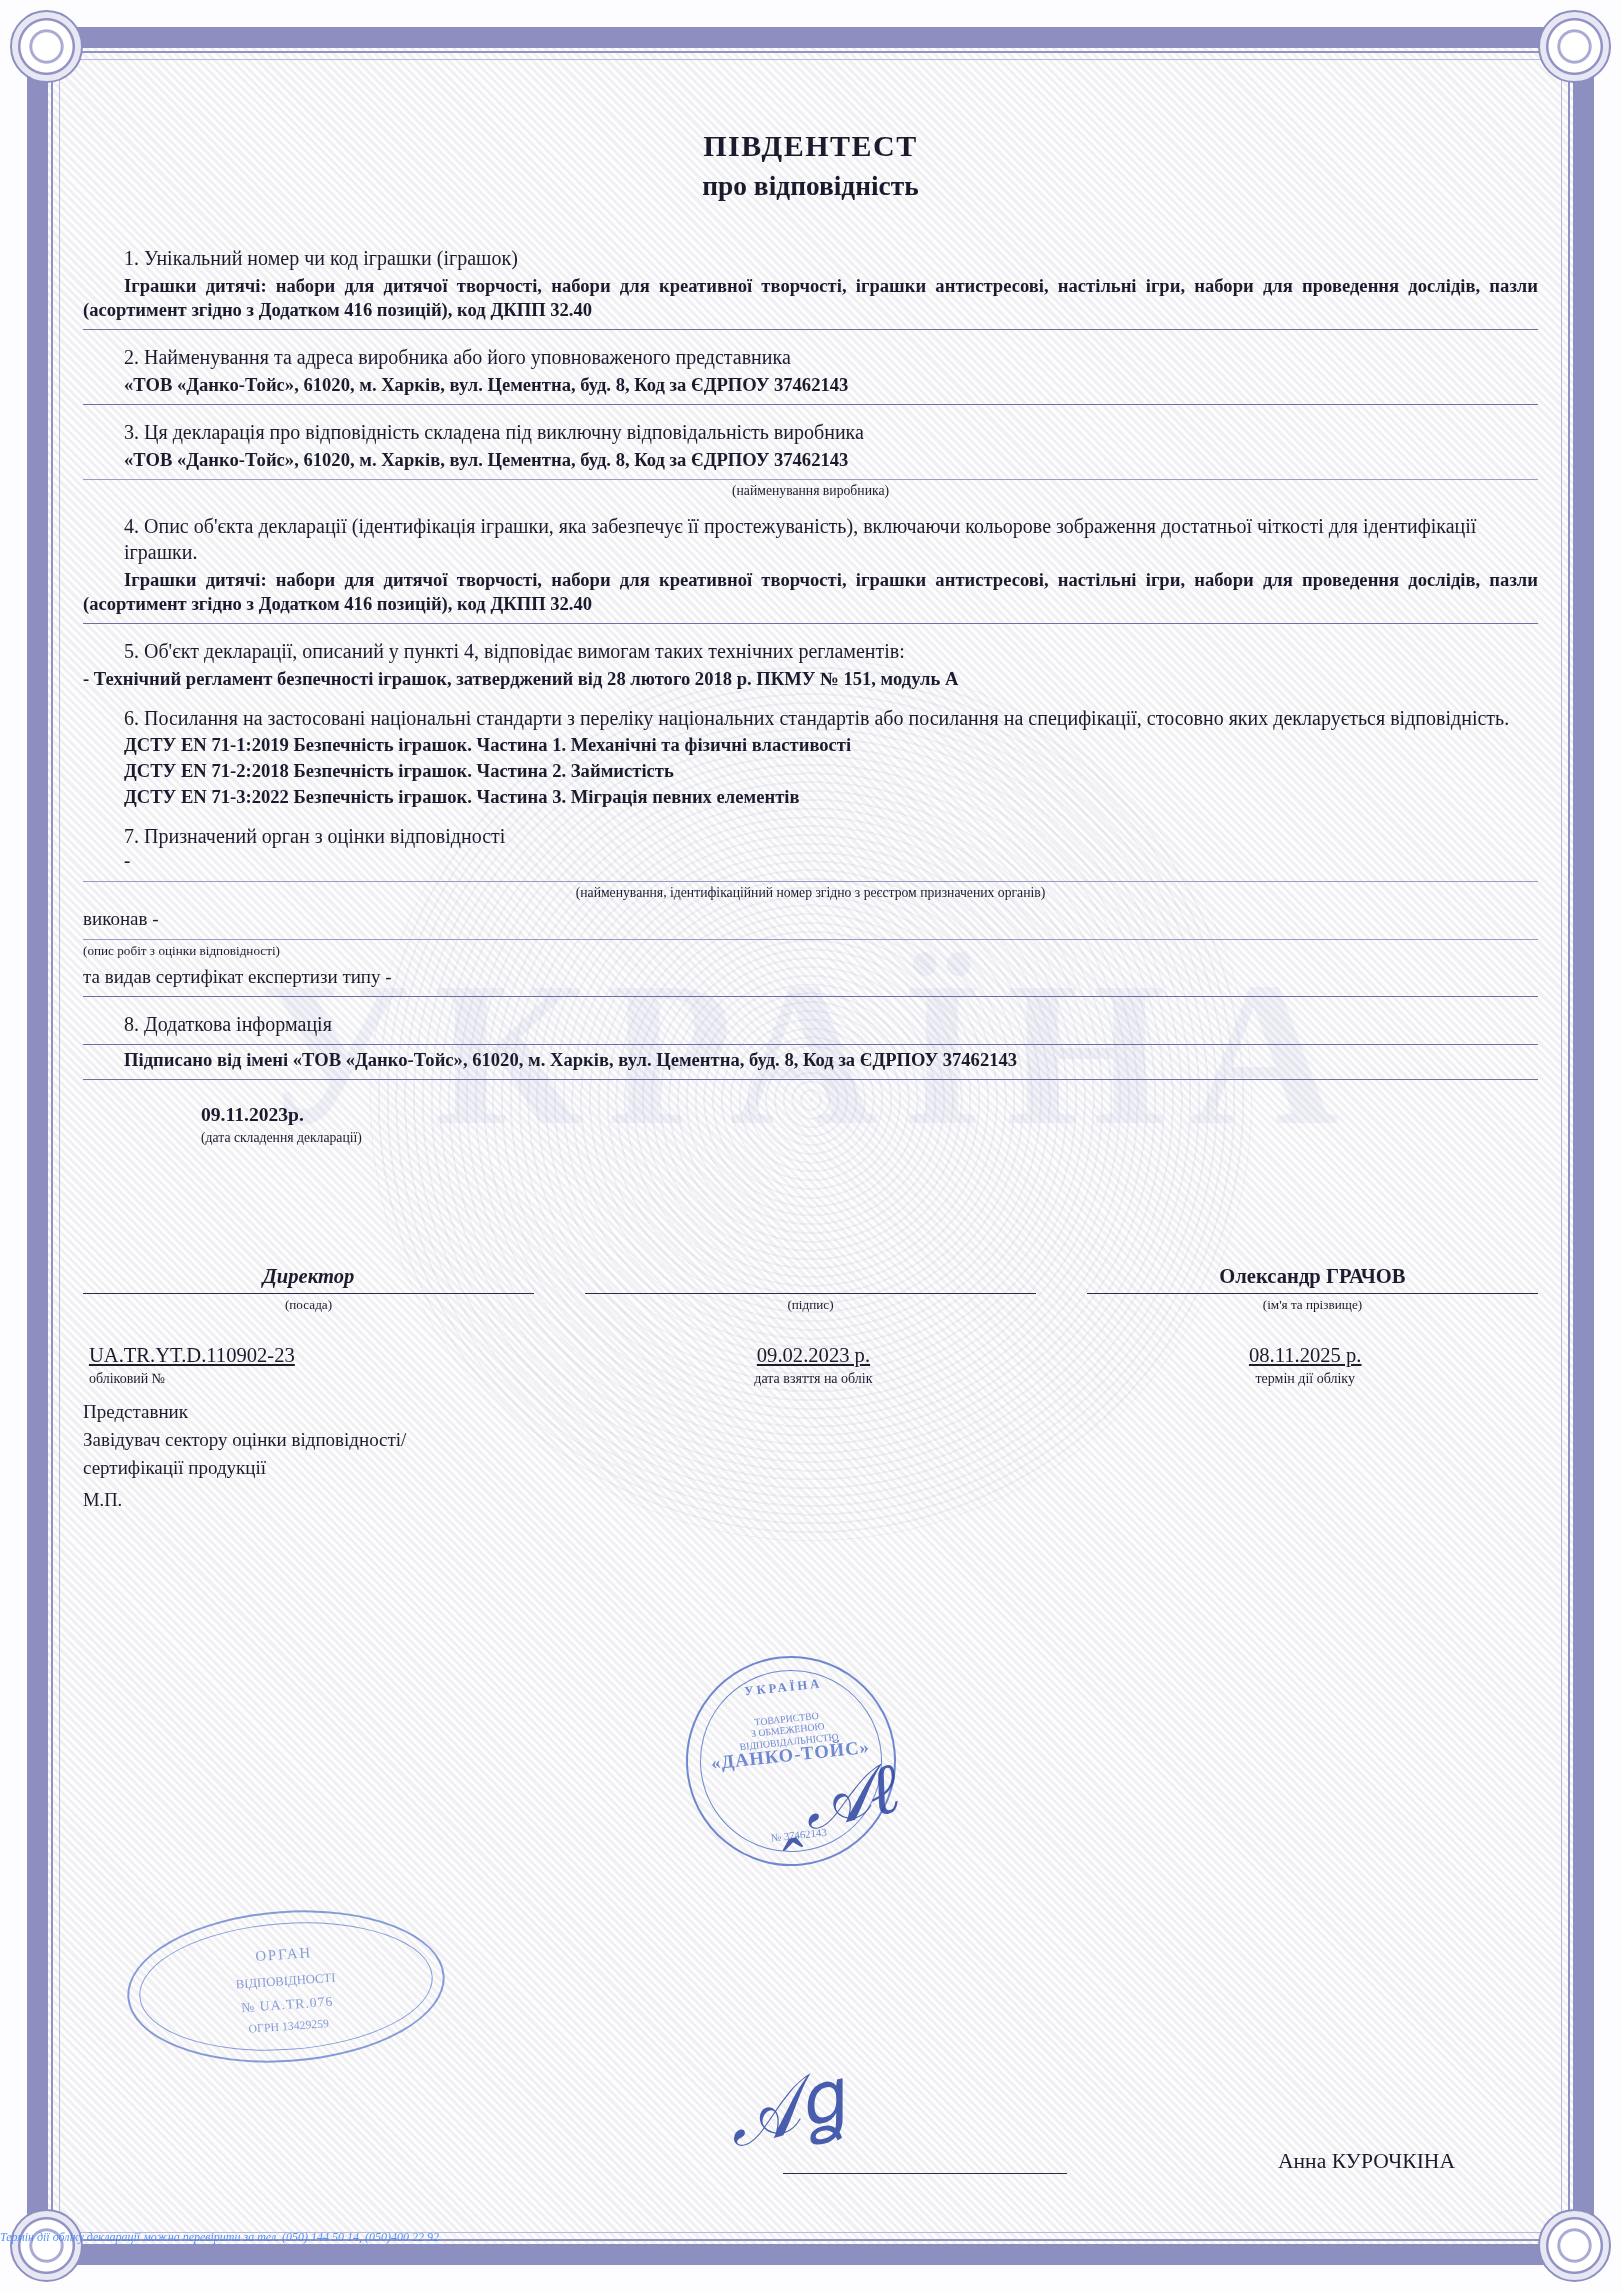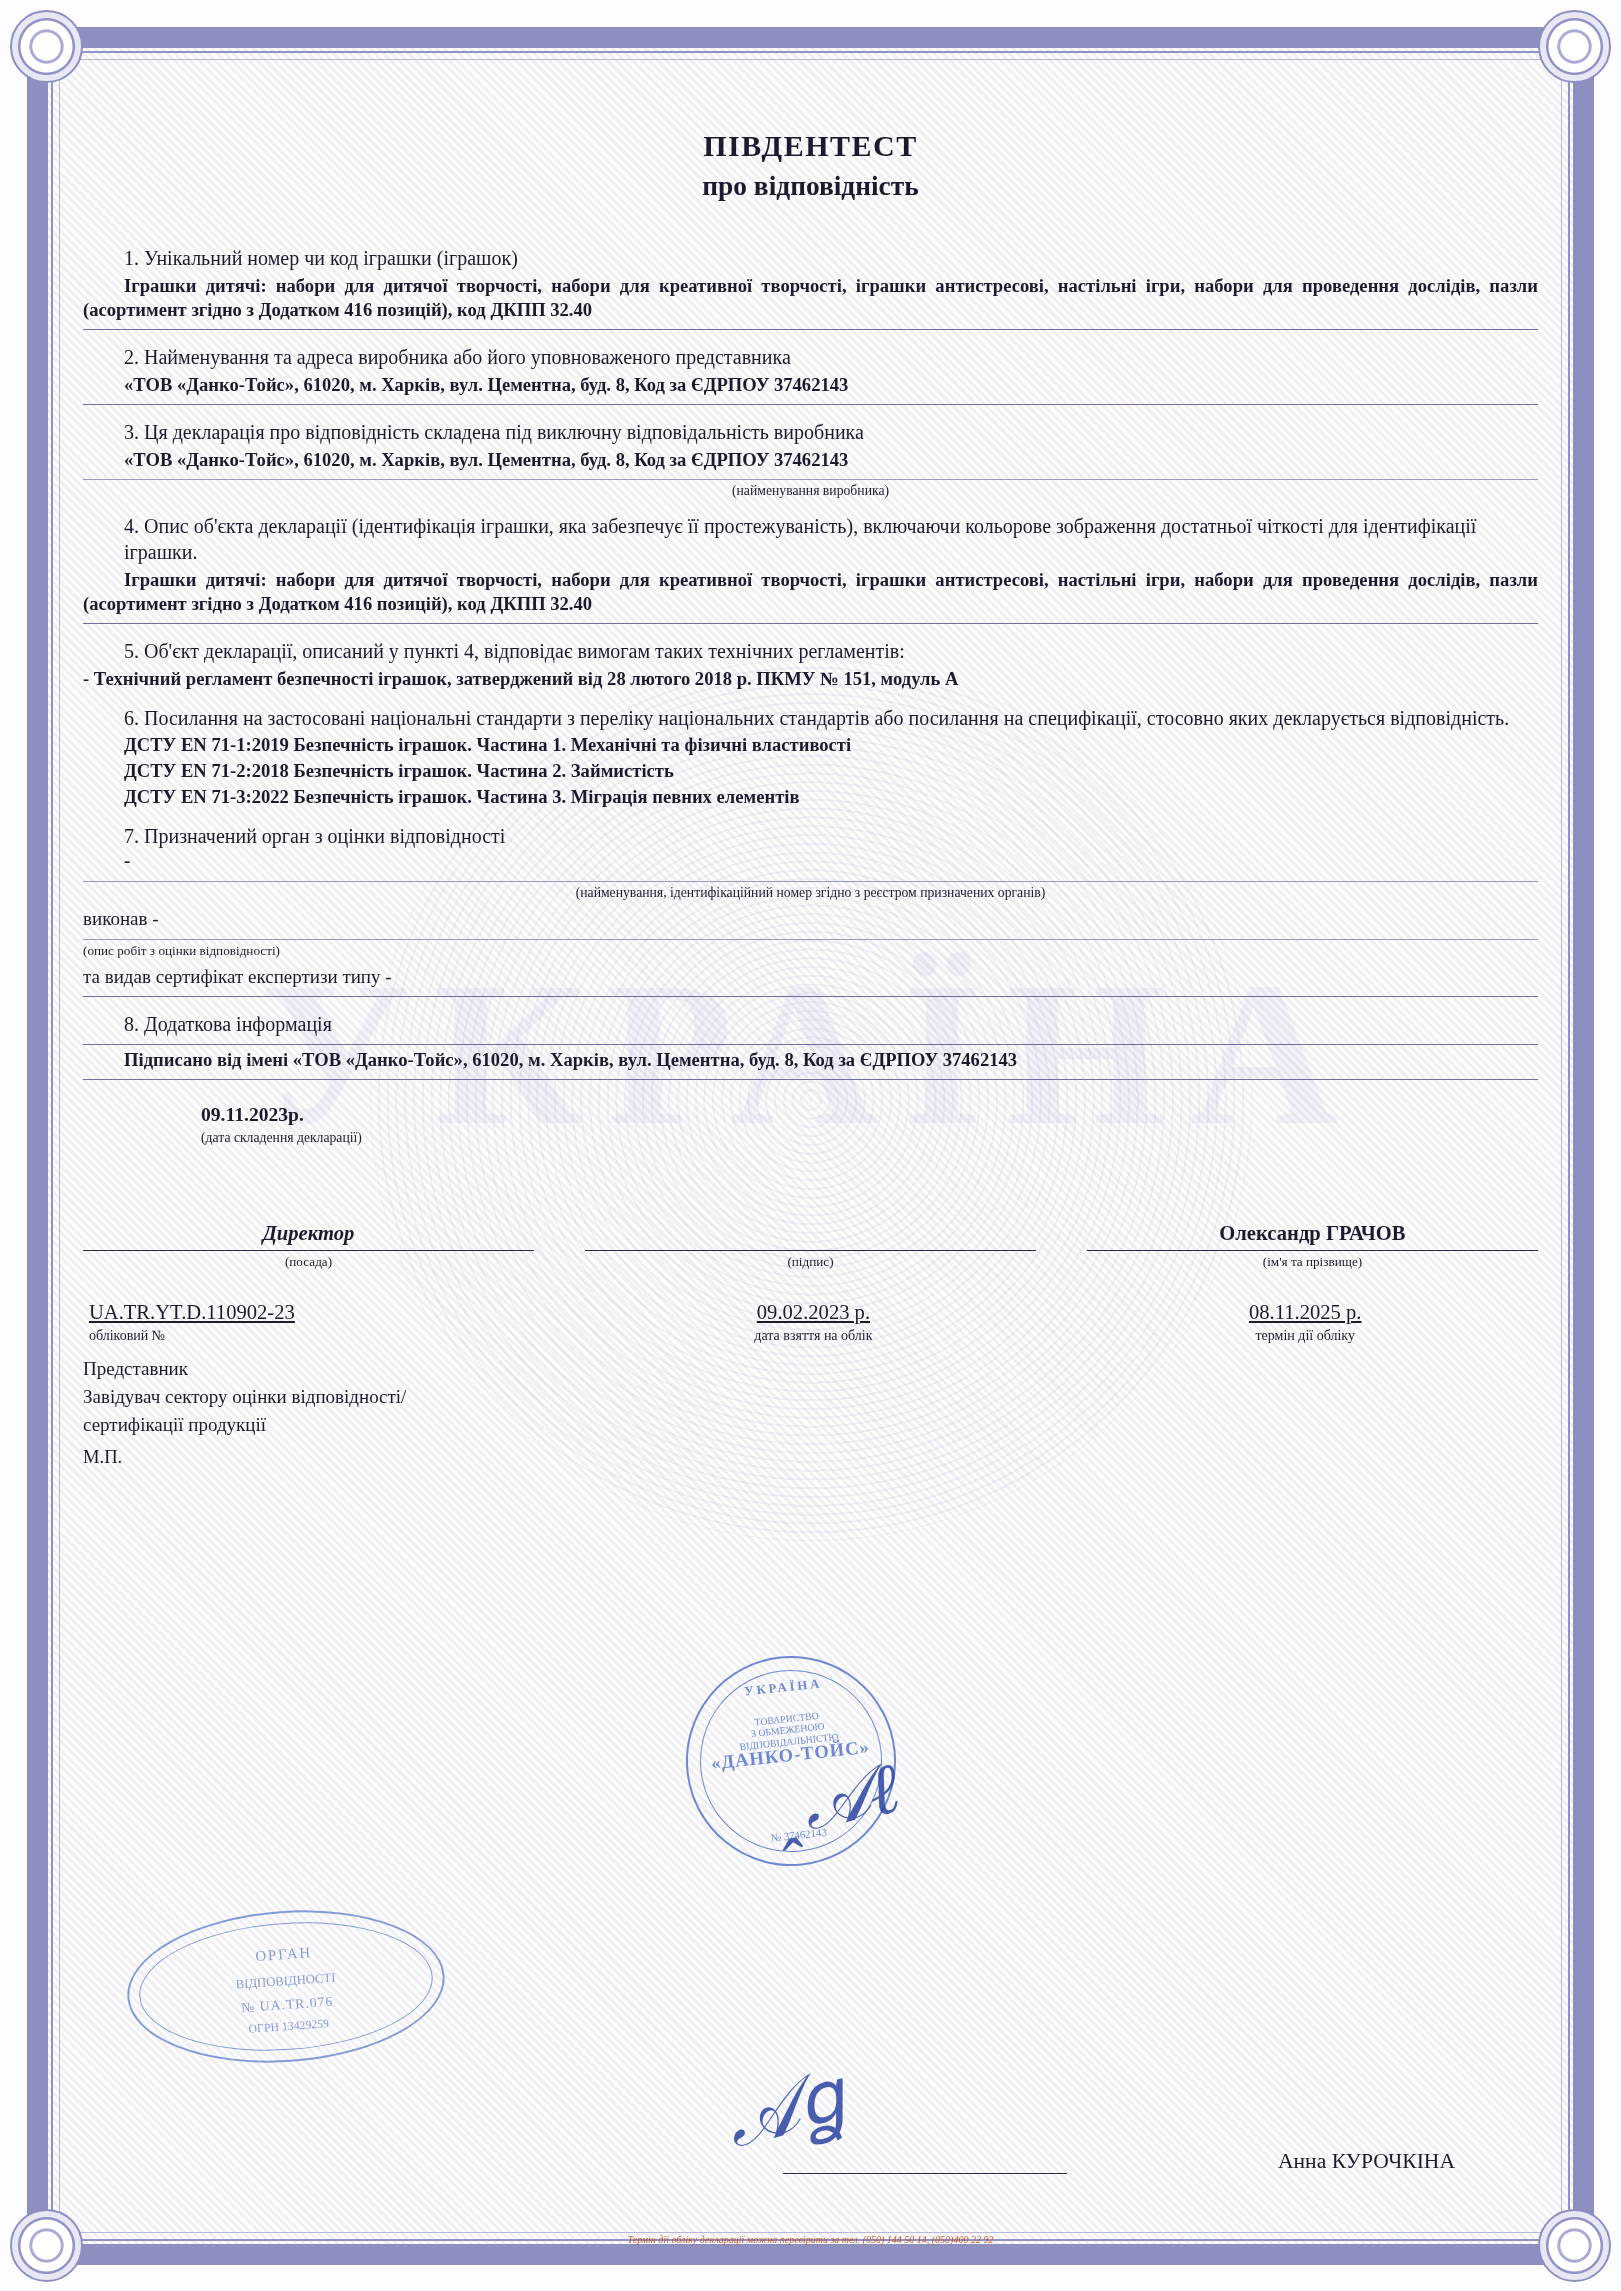--- a/index.html
+++ b/index.html
@@ -165,21 +165,21 @@
   }
   .date-caption {
     font-size: 13.7px;
     margin-top: 2px;
   }
 
   .sign-row {
     display: flex;
     align-items: flex-end;
     justify-content: space-between;
-    margin-top: 73px;
+    margin-top: 116px;
   }
   .sign-col {
     width: 31%;
     text-align: center;
   }
   .sign-col .val {
     font-weight: bold;
     font-size: 20.6px;
     font-style: italic;
     padding-bottom: 2.9px;
@@ -240,24 +240,24 @@
   .bottom-sign .name {
     font-size: 21.6px;
     width: 323px;
     text-align: center;
   }
 
   .footer-note {
     position: absolute;
     left: 0; right: 0;
     bottom: 47px;
-    text-align: center;
-    font-size: 10px;
+    text-align: left;
+    font-size: 12px;
     font-style: italic;
-    color: #c2410c;
+    color: #3b82f6;
     opacity: 0.85;
   }
 
   
   .stamp-round {
     position: absolute;
     left: 686px;
     top: 1656px;
     width: 206px; height: 206px;
     border-radius: 50%;

